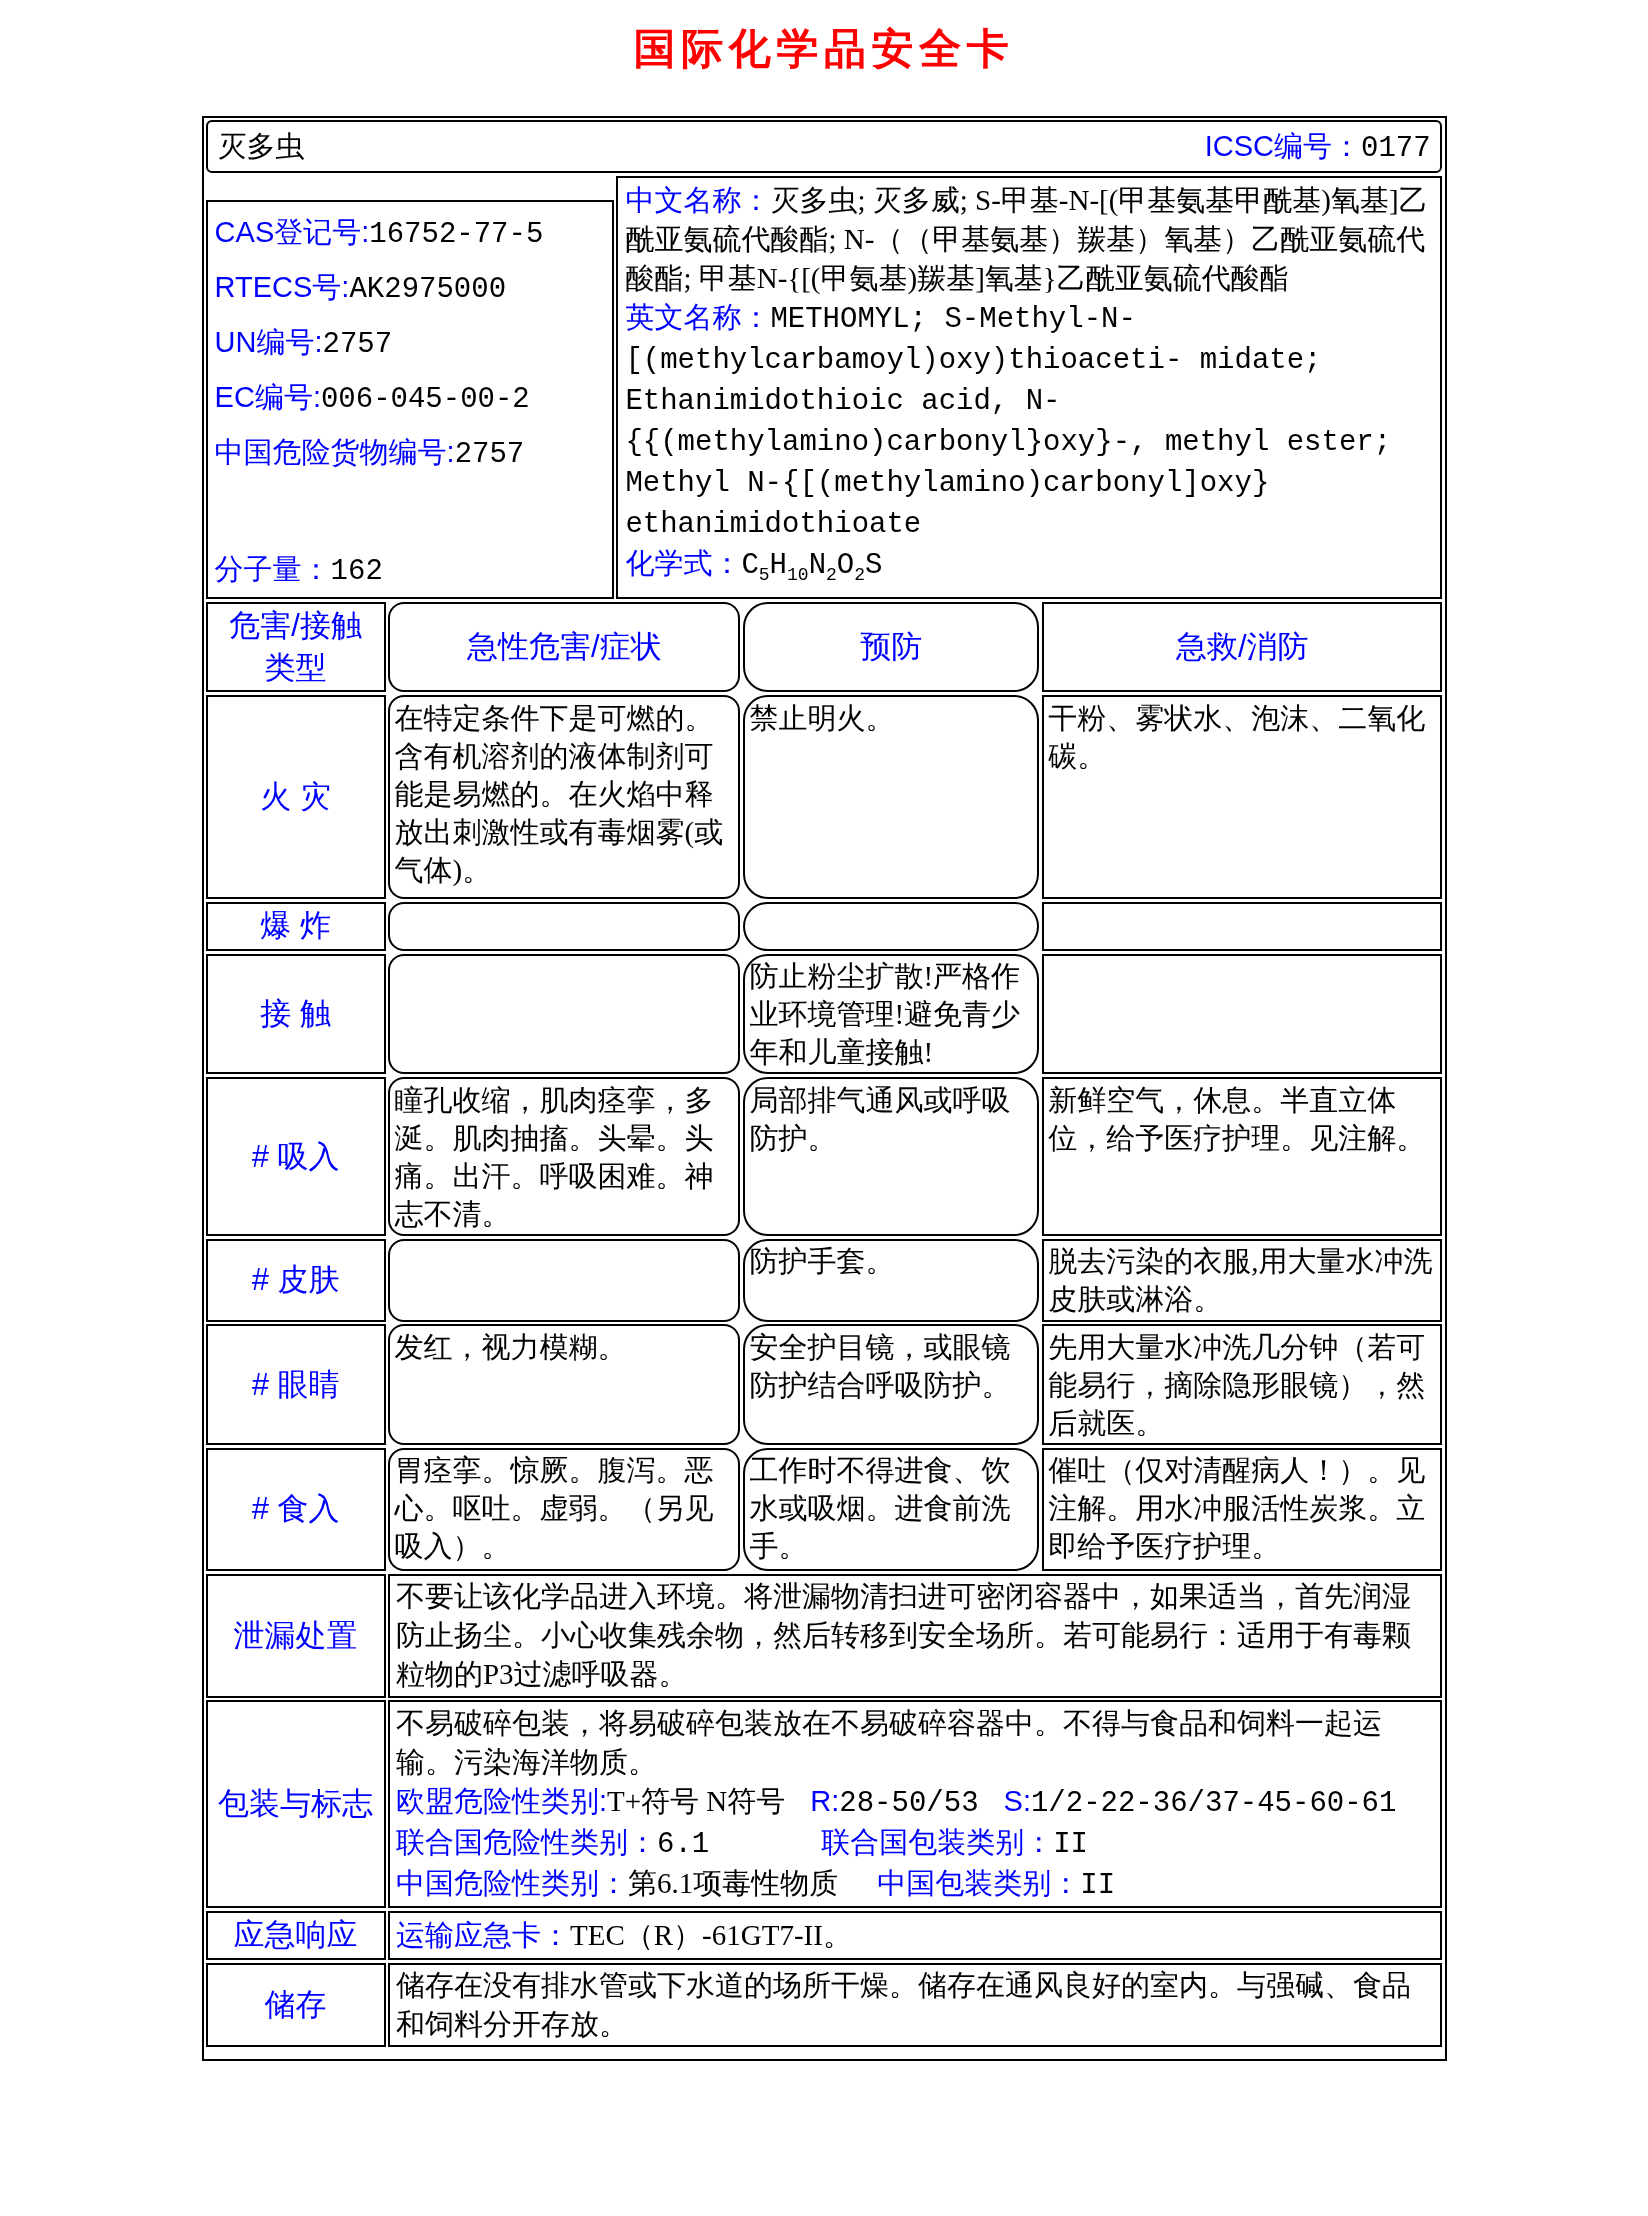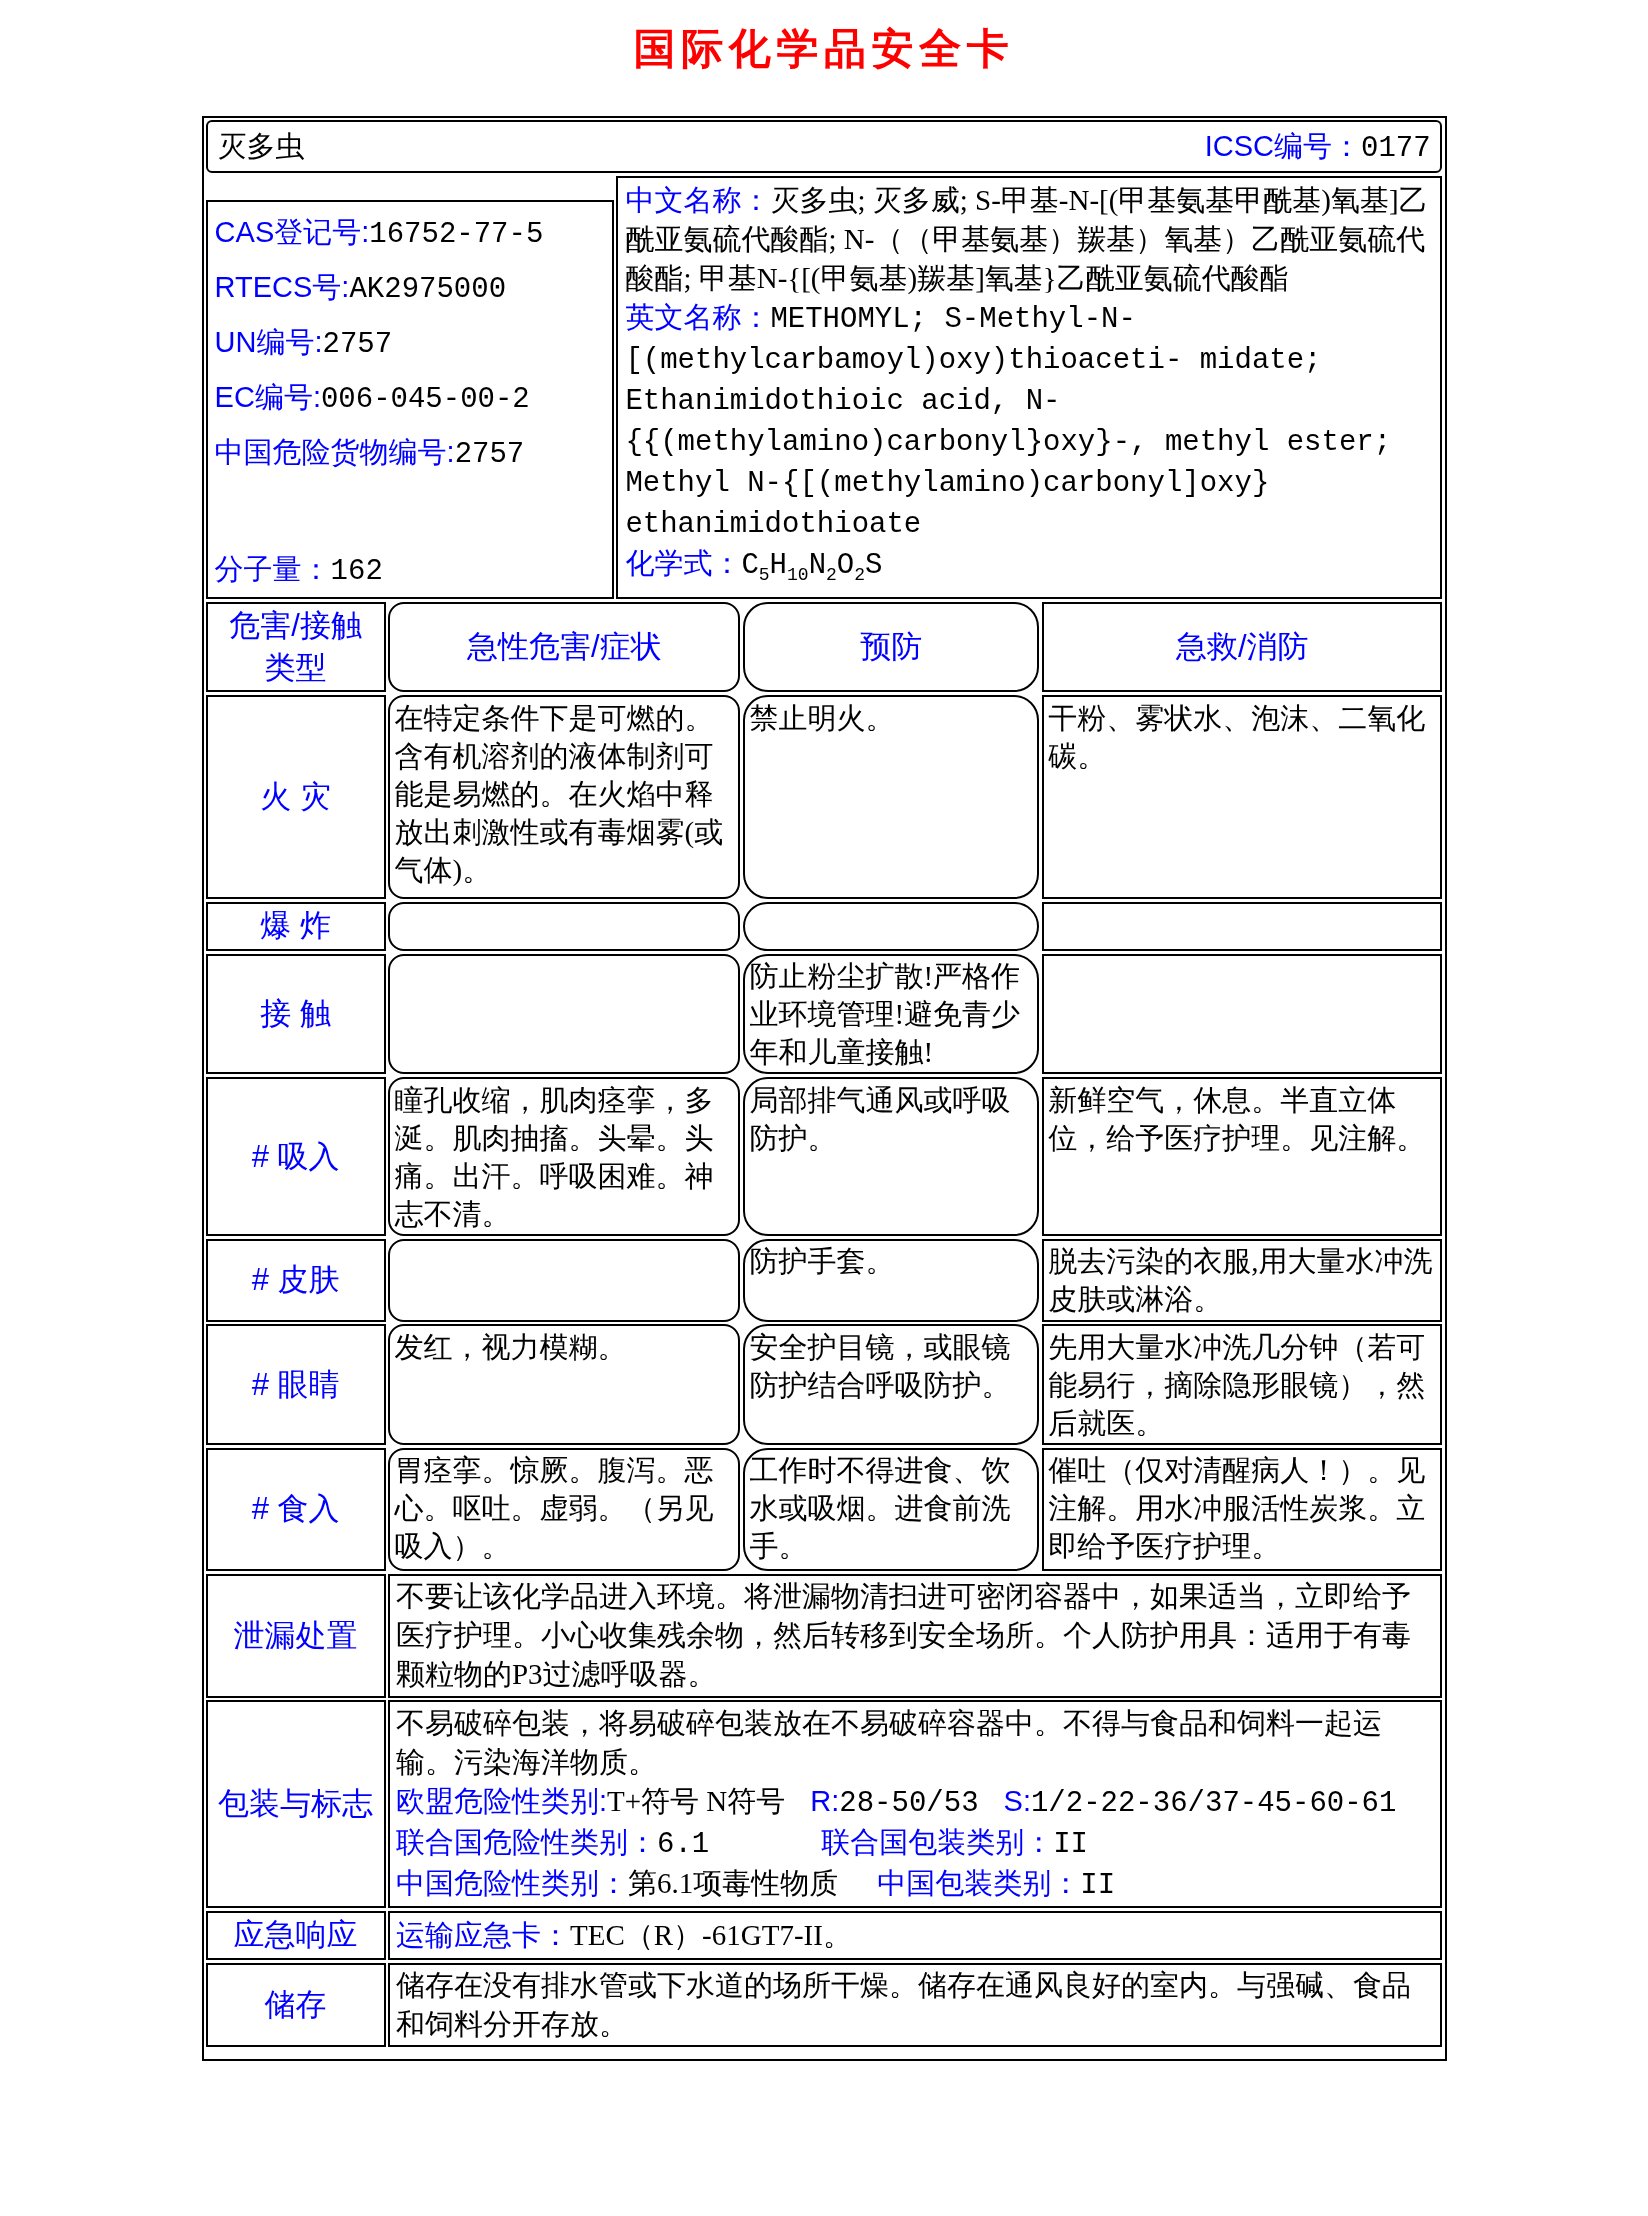--- a/index.html
+++ b/index.html
@@ -159,21 +159,21 @@
 
   <div class="row r-ingest">
     <div class="cell c1 rowlab lbl"># 食入</div>
     <div class="cell c2 hz">胃痉挛。惊厥。腹泻。恶心。呕吐。虚弱。（另见吸入）。</div>
     <div class="cell c3 hz">工作时不得进食、饮水或吸烟。进食前洗手。</div>
     <div class="cell c4 hz">催吐（仅对清醒病人！）。见注解。用水冲服活性炭浆。立即给予医疗护理。</div>
   </div>
 
   <div class="row r-spill">
     <div class="cell sec-label lbl">泄漏处置</div>
-    <div class="cell sec-body">不要让该化学品进入环境。将泄漏物清扫进可密闭容器中，如果适当，立即给予医疗护理。小心收集残余物，然后转移到安全场所。个人防护用具：适用于有毒颗粒物的P3过滤呼吸器。</div>
+    <div class="cell sec-body">不要让该化学品进入环境。将泄漏物清扫进可密闭容器中，如果适当，首先润湿防止扬尘。小心收集残余物，然后转移到安全场所。若可能易行：适用于有毒颗粒物的P3过滤呼吸器。</div>
   </div>
 
   <div class="row r-pack">
     <div class="cell sec-label lbl">包装与标志</div>
     <div class="cell sec-body">
       <div>不易破碎包装，将易破碎包装放在不易破碎容器中。不得与食品和饲料一起运输。污染海洋物质。</div>
       <div class="cls-line"><span class="lbl">欧盟危险性类别:</span><span>T+符号 N符号</span><span class="lbl gap-sm">R:</span><span class="mono">28-50/53</span><span class="lbl gap-sm">S:</span><span class="mono">1/2-22-36/37-45-60-61</span></div>
       <div class="cls-line"><span class="lbl">联合国危险性类别：</span><span class="mono">6.1</span><span class="lbl gap-lg">联合国包装类别：</span><span class="mono">II</span></div>
       <div class="cls-line"><span class="lbl">中国危险性类别：</span><span>第6.1项毒性物质</span><span class="lbl gap-md">中国包装类别：</span><span class="mono">II</span></div>
     </div>

